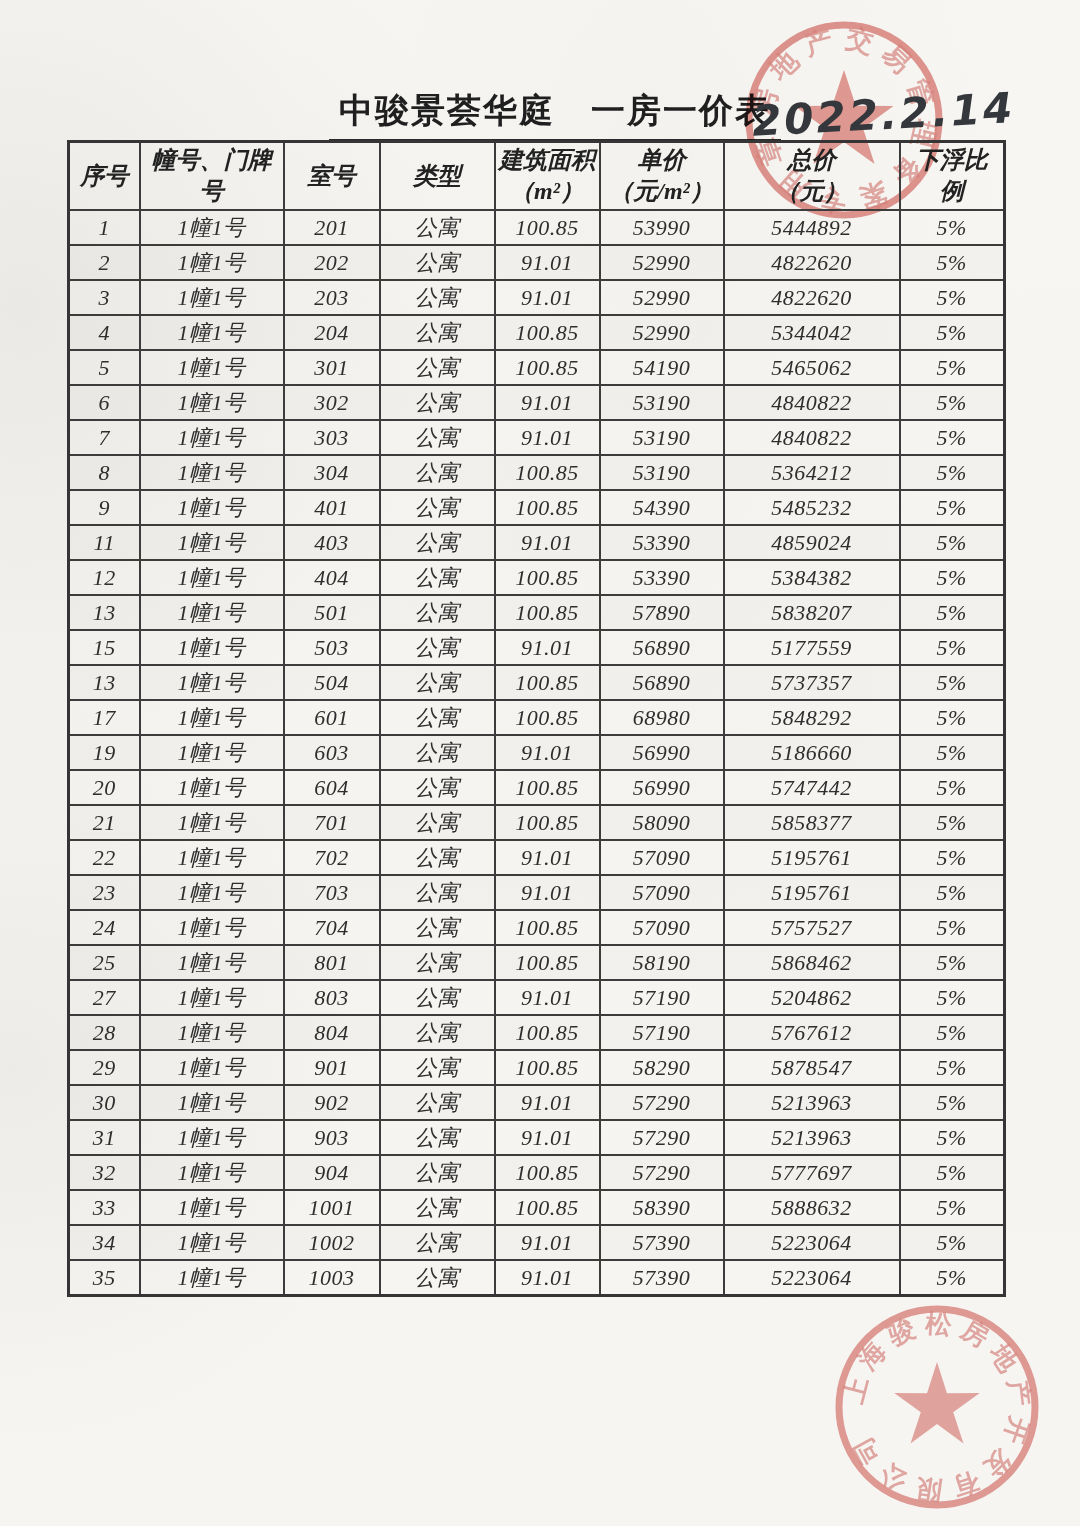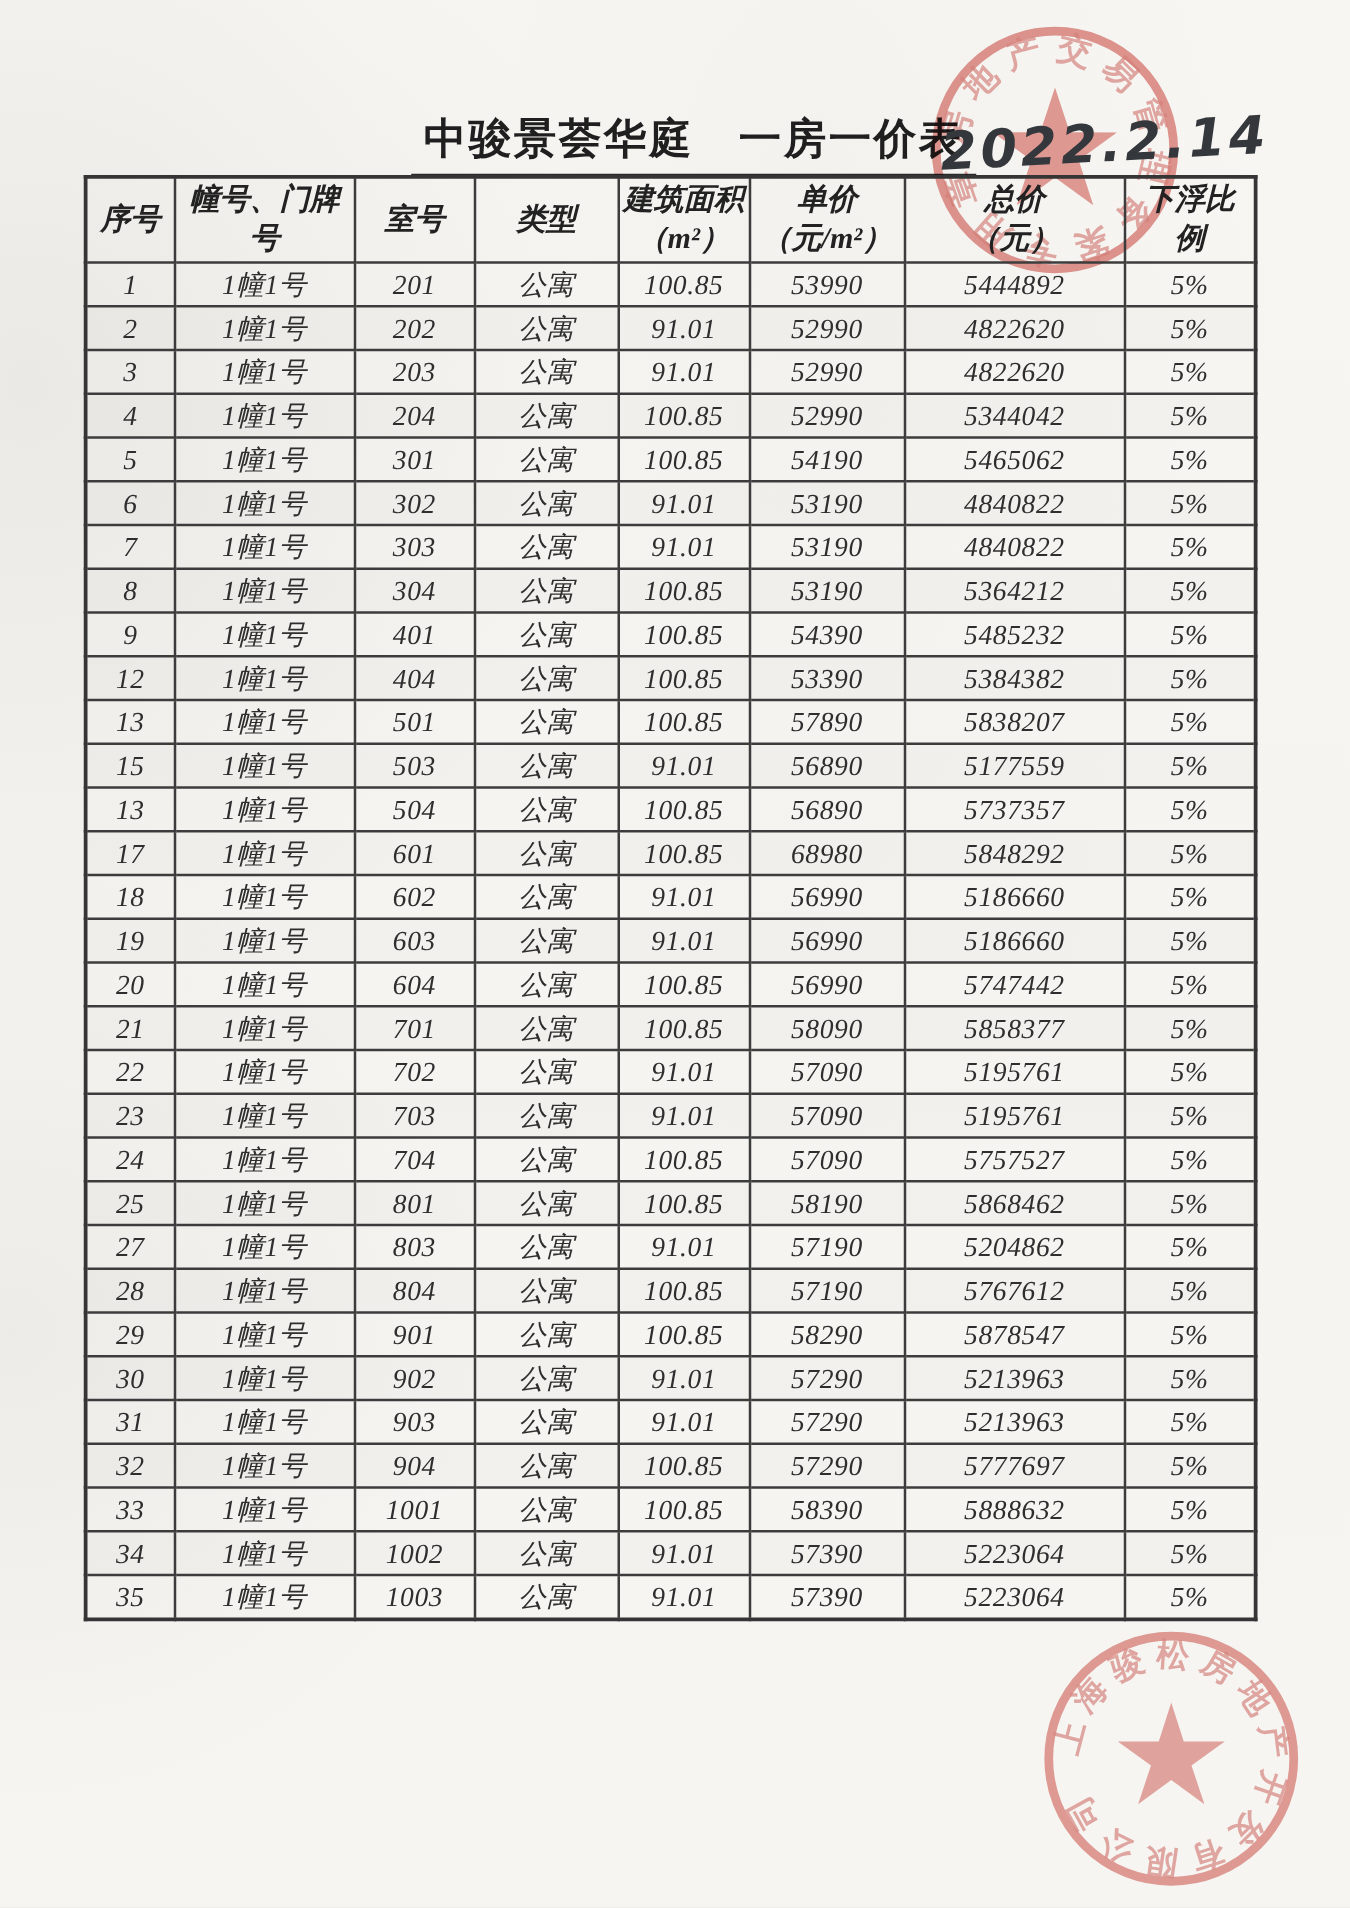--- a/index.html
+++ b/index.html
@@ -206,20 +206,30 @@
           <td>9</td>
           <td>1幢1号</td>
           <td>401</td>
           <td>公寓</td>
           <td>100.85</td>
           <td>54390</td>
           <td>5485232</td>
           <td>5%</td>
         </tr>
         <tr>
+          <td>11</td>
+          <td>1幢1号</td>
+          <td>403</td>
+          <td>公寓</td>
+          <td>91.01</td>
+          <td>53390</td>
+          <td>4859024</td>
+          <td>5%</td>
+        </tr>
+        <tr>
           <td>12</td>
           <td>1幢1号</td>
           <td>404</td>
           <td>公寓</td>
           <td>100.85</td>
           <td>53390</td>
           <td>5384382</td>
           <td>5%</td>
         </tr>
         <tr>
@@ -253,30 +263,20 @@
           <td>5%</td>
         </tr>
         <tr>
           <td>17</td>
           <td>1幢1号</td>
           <td>601</td>
           <td>公寓</td>
           <td>100.85</td>
           <td>68980</td>
           <td>5848292</td>
-          <td>5%</td>
-        </tr>
-        <tr>
-          <td>18</td>
-          <td>1幢1号</td>
-          <td>602</td>
-          <td>公寓</td>
-          <td>91.01</td>
-          <td>56990</td>
-          <td>5186660</td>
           <td>5%</td>
         </tr>
         <tr>
           <td>19</td>
           <td>1幢1号</td>
           <td>603</td>
           <td>公寓</td>
           <td>91.01</td>
           <td>56990</td>
           <td>5186660</td>

